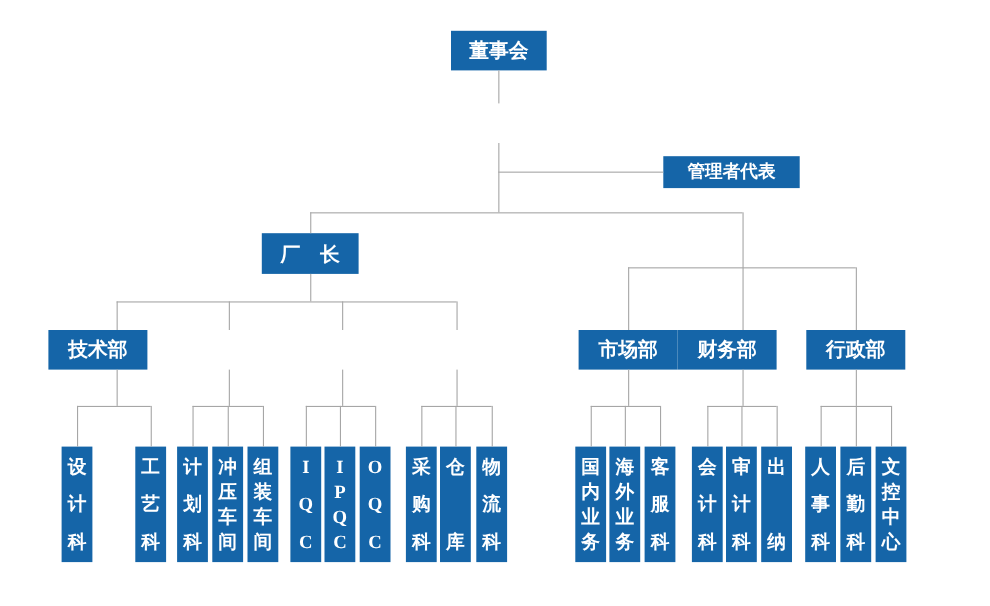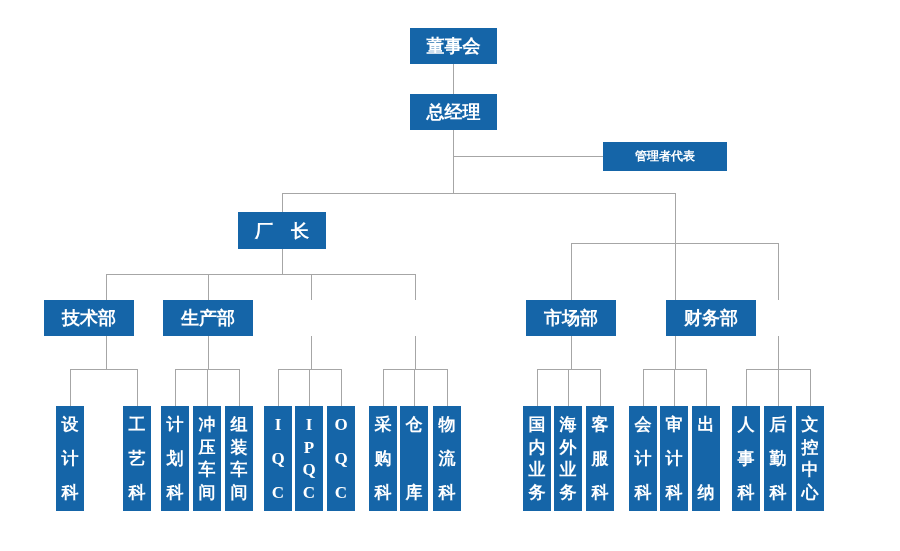--- a/index.html
+++ b/index.html
@@ -6,44 +6,43 @@
   .stage{
     position:relative;width:900px;height:551px;background:var(--background,#ffffff);
     font-family:Liberation Serif, serif;overflow:hidden;padding-left:48px;
   }
   .box{
     position:absolute;background:var(--node-fill,#1565a8);color:var(--node-text,#ffffff);
     font-weight:bold;display:flex;align-items:center;justify-content:center;
     box-sizing:border-box;white-space:pre;
   }
   .hbox{height:36px;font-size:18px;}
-  .hbox.small{height:29px;font-size:12px;}
+  .hbox.small{height:29px;font-size:16px;}
   .vbox{
     top:406px;width:28px;height:105px;font-size:17px;line-height:1;
     flex-direction:column;justify-content:space-between;padding:10px 0;white-space:normal;
   }
   .vbox span{display:block;text-align:center;}
   .line{position:absolute;background:var(--connector,#a6a6a6);}
   .line.v{width:1px;}
   .line.h{height:1px;}
 </style>
 </head>
 <body>
 
 <div class="stage">
 
   <div class="box hbox" style="left:410px;top:28px;width:87px">董事会</div>
-  <div class="box hbox" style="left:410px;top:94px;width:87px">总经理</div>
   <div class="box hbox small" style="left:603px;top:142px;width:124px">管理者代表</div>
   <div class="box hbox" style="left:238px;top:212px;width:88px;height:37px">厂　长</div>
 
   <div class="box hbox" style="left:44px;top:300px;width:90px">技术部</div>
-  <div class="box hbox" style="left:163px;top:300px;width:90px">生产部</div>
   <div class="box hbox" style="left:526px;top:300px;width:90px">市场部</div>
-  <div class="box hbox" style="left:666px;top:300px;width:90px">财务部</div>
+  <div class="box hbox" style="left:616px;top:300px;width:90px">财务部</div>
+  <div class="box hbox" style="left:733px;top:300px;width:90px">行政部</div>
 
   <div class="box vbox vtext" style="left:56px">
       <span>设</span>
       <span>计</span>
       <span>科</span>
     </div>
   <div class="box vbox vtext" style="left:123px">
       <span>工</span>
       <span>艺</span>
       <span>科</span>

